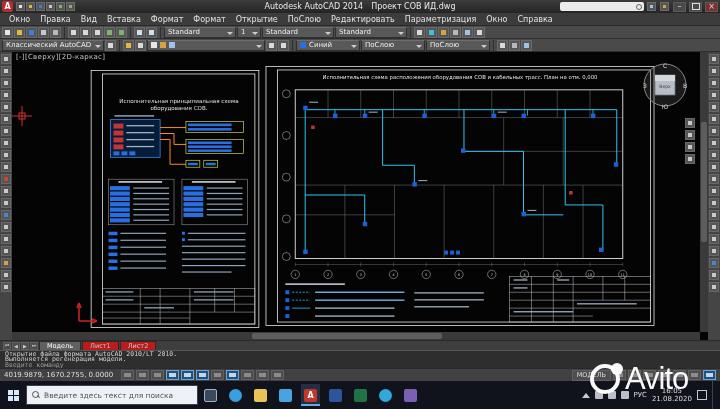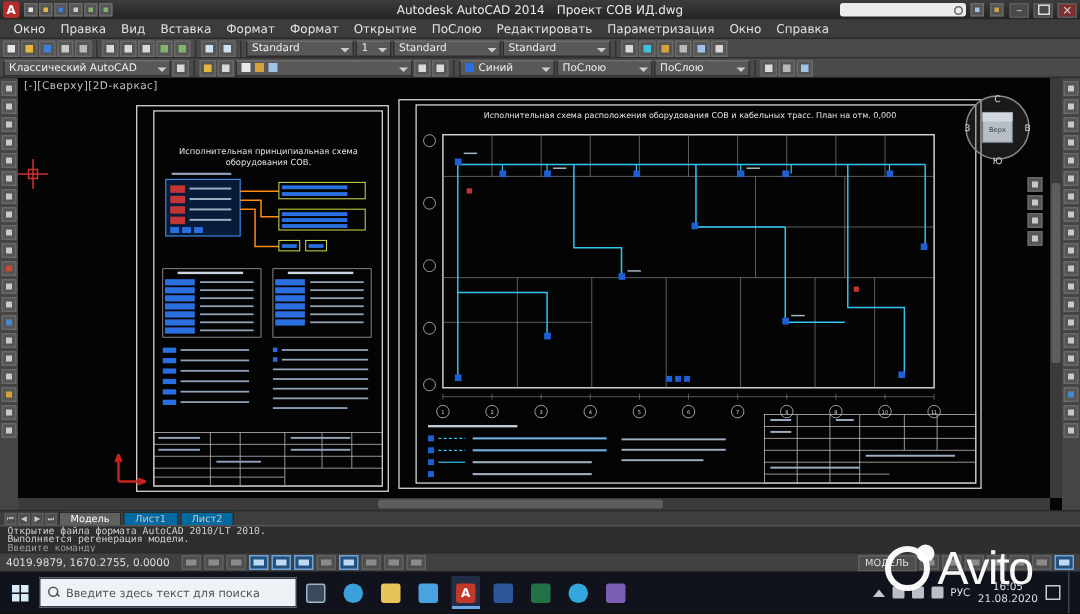--- a/index.html
+++ b/index.html
@@ -63,21 +63,21 @@
   .hthumb{left:240px;top:1px;width:190px;height:6px;background:#5d5d5d;border-radius:2px}
   .vscroll{left:688px;top:0;width:8px;height:280px;background:#3a3a3a}
   .vthumb{left:1px;top:70px;width:6px;height:120px;background:#5d5d5d;border-radius:2px}
   .navbar{left:672px;top:66px;width:12px;display:flex;flex-direction:column;gap:2px;align-items:center}
 
   
   .tabsrow{left:0;top:340px;width:720px;height:10px;background:#3e3e3e;border-top:1px solid #2a2a2a;
     display:flex;align-items:center;gap:1px;padding-left:3px}
   .tnav{width:8px;height:8px;background:#4c4c4c;border:1px solid #5e5e5e;color:#ccc;font-size:5px;
     display:flex;align-items:center;justify-content:center}
-  .ltab{padding:0 7px;font-size:6.5px;line-height:9px;color:#c8c8c8;background:#0369a1;
+  .ltab{padding:0 7px;font-size:6.5px;line-height:9px;color:#c8c8c8;background:#b91c1c;
     border:1px solid #2c2c2c;border-bottom:none}
   .ltab.active{background:#606060;color:#fff}
 
   
   .cmd{left:0;top:350px;width:720px;height:18px;background:#2e2e2e;border-top:1px solid #555;
     font-family:"DejaVu Sans Mono",monospace;font-size:6.5px;color:#cfcfcf;padding:1px 5px}
   .cmd div{line-height:5.4px;white-space:nowrap}
   .cmd .prompt{color:#9a9a9a}
 
   
@@ -194,21 +194,21 @@
     <div class="sep"></div>
     <div class="icn" style="--c:#d9d9d9"></div>
     <div class="icn" style="--c:#3ec1dd"></div>
     <div class="icn" style="--c:#d6a23c"></div>
     <div class="icn" style="--c:#b9b9b9"></div>
     <div class="icn" style="--c:#9fc3e8"></div>
     <div class="icn" style="--c:#d9d9d9"></div>
   </div>
 
   <div class="abs tbrow tb2">
-    <div class="combo" style="width:112px">
+    <div class="combo" style="width:102px">
       <span>Классический AutoCAD</span>
       </div>
     <div class="icn" style="--c:#d9d9d9"></div>
     <div class="sep"></div>
     <div class="icn" style="--c:#e3b83c"></div>
     <div class="icn" style="--c:#d9d9d9"></div>
     <div class="combo" style="width:118px">
       <span class="swatch" style="background:#e8e8e8"></span>
       <span class="swatch" style="background:#d6a23c"></span>
       <span class="swatch" style="background:#9fc3e8"></span>

